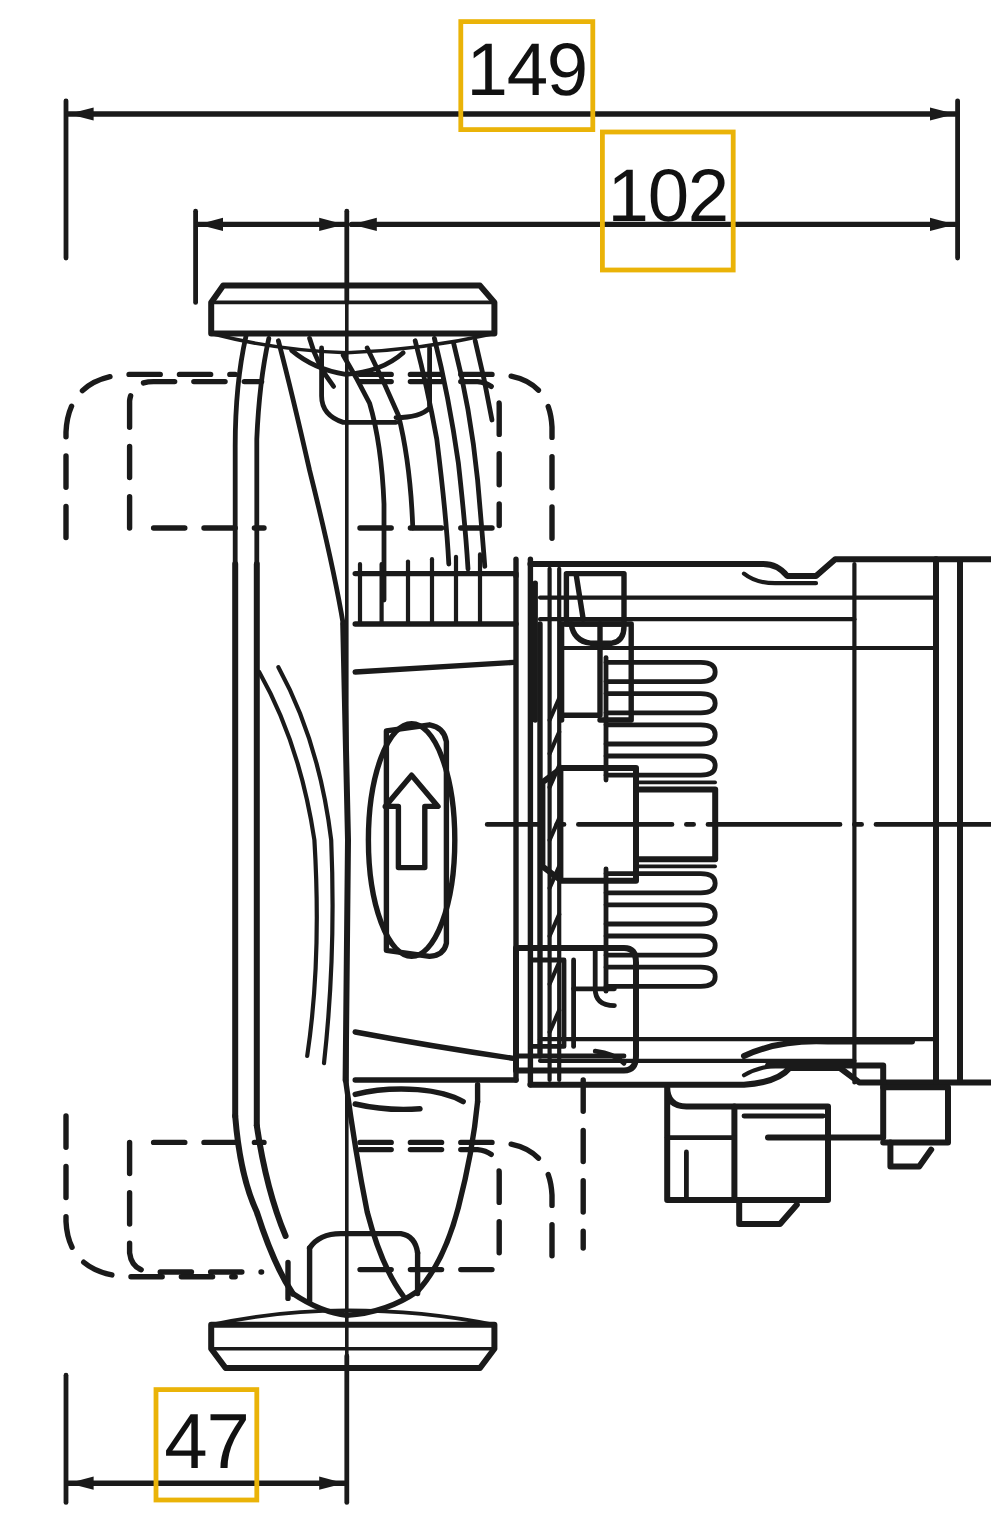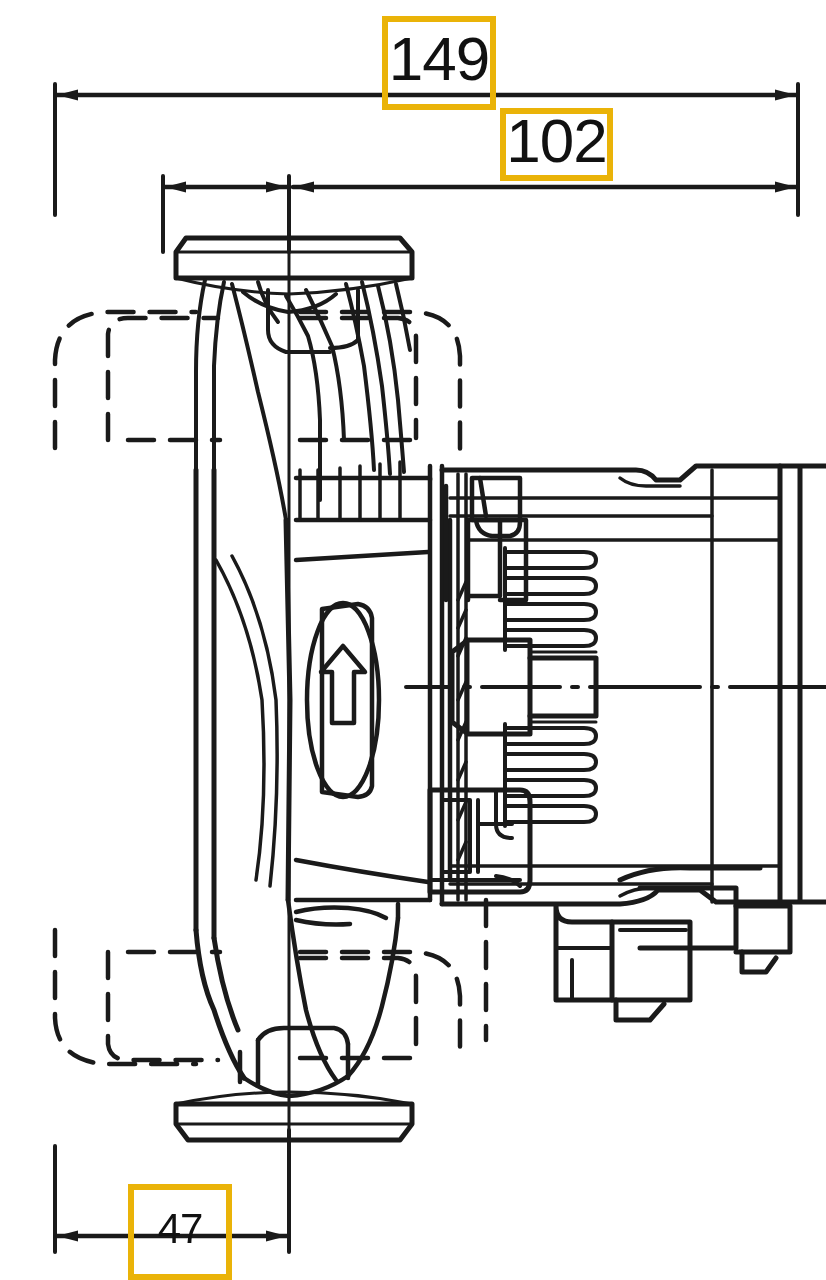--- a/index.html
+++ b/index.html
@@ -22,37 +22,37 @@
     height: 1280px;
   }
   svg.sheet {
     display: block;
     width: 826px;
     height: 1280px;
   }
   .dim-label {
     position: absolute;
     box-sizing: border-box;
-    border: 6px solid #eab308;
+    border: 4px solid #eab308;
     background: rgba(255,255,255,0.0);
     color: #111111;
     font-family: "Liberation Sans", sans-serif;
     font-weight: 400;
     display: flex;
     align-items: center;
     justify-content: center;
     line-height: 1;
     letter-spacing: -1px;
     user-select: none;
   }
   .dim-label span { display: block; transform: translateY(-6%); }
   #lbl-149 { left: 382px; top: 16px;   width: 114px; height: 94px;  font-size: 62px; }
   #lbl-25  { left: 182px; top: 108px;  width: 88px;  height: 95px;  font-size: 62px; }
-  #lbl-102 { left: 500px; top: 108px;  width: 113px; height: 73px;  font-size: 62px; }
-  #lbl-47  { left: 128px; top: 1156px; width: 104px;  height: 96px;  font-size: 42px; margin-top: 28px; }
+  #lbl-102 { left: 500px; top: 108px;  width: 113px; height: 119px;  font-size: 62px; }
+  #lbl-47  { left: 128px; top: 1156px; width: 88px;  height: 96px;  font-size: 65px; }
 </style>
 </head>
 <body>
 
 <div id="drawing-root">
 
   <svg class="sheet" viewBox="0 0 826 1280" xmlns="http://www.w3.org/2000/svg">
     <defs>
       <marker id="arrL" markerWidth="22" markerHeight="12" refX="1" refY="6" orient="auto" markerUnits="userSpaceOnUse">
         <path d="M1,6 L22,0.5 L22,11.5 Z" fill="#1a1a1a"></path>

